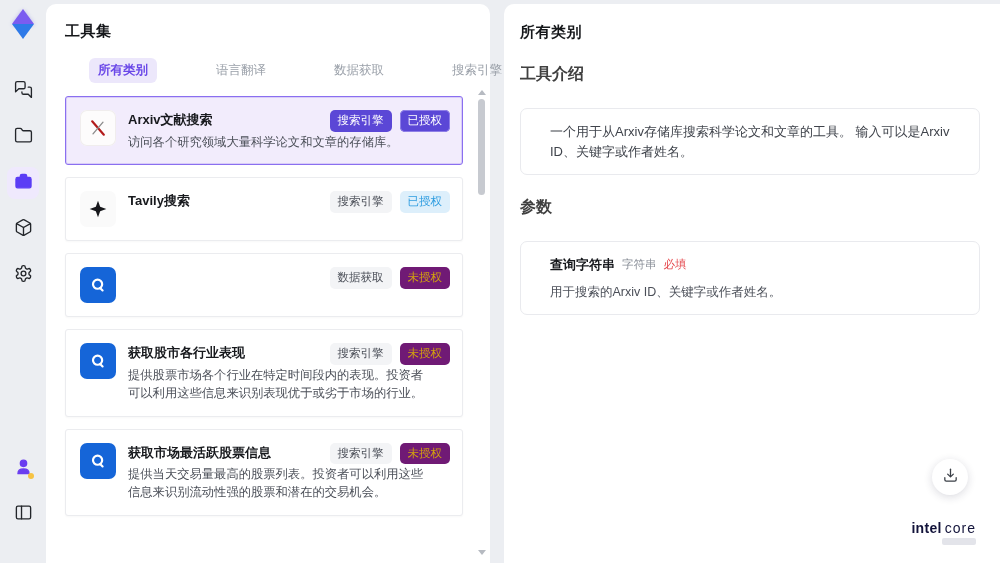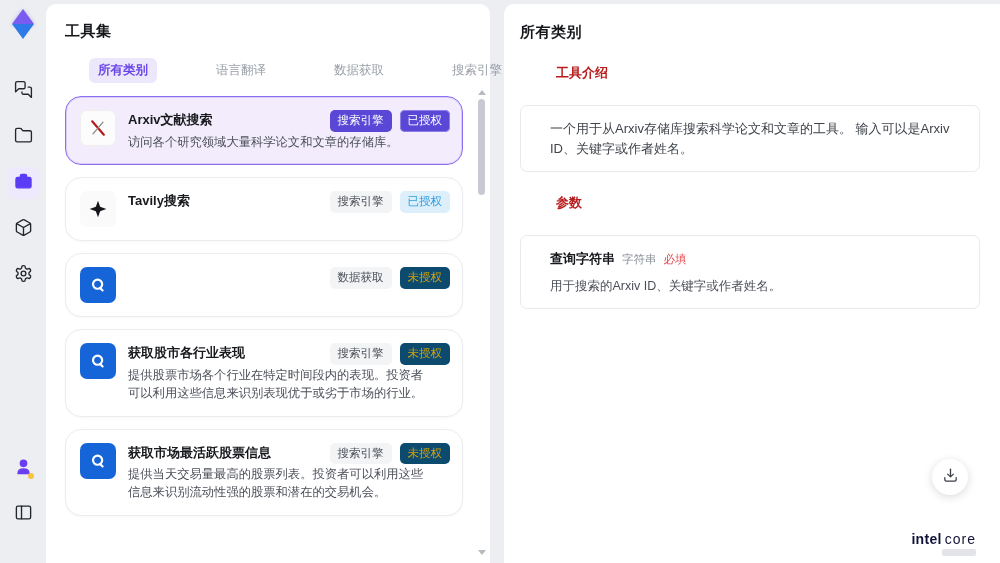--- a/index.html
+++ b/index.html
@@ -24,57 +24,57 @@
   .list-panel { width:444px; flex:0 0 444px; position:relative; padding:18px 20px 0 19px; }
   .detail-panel { flex:1; padding:19px 20px 0 16px; position:relative; border-radius:10px 0 0 0; }
 
   
   .page-title { font-size:15px; font-weight:bold; color:#15171a; letter-spacing:.5px; }
   .tabs { display:flex; align-items:center; gap:26px; margin-top:17px; }
   .tab { font-size:12.5px; color:#9aa0a9; cursor:pointer; padding:4px 9px; border-radius:6px; white-space:nowrap;margin-left:24px; }
   .tab.active { color:#6a48e8; background:#ece7fb; font-weight:bold; }
 
   .cards { margin-top:13px; display:flex; flex-direction:column; gap:12px; width:398px; }
-  .card { position:relative; border:1px solid #ebecef; border-radius:16px; background:#fff; padding:13px 0 13px 14px; display:flex; gap:12px; cursor:pointer; box-shadow:0 1px 2px rgba(20,20,40,.03); }
+  .card { position:relative; border:1px solid #ebecef; border-radius:3px; background:#fff; padding:13px 0 13px 14px; display:flex; gap:12px; cursor:pointer; box-shadow:0 1px 2px rgba(20,20,40,.03); }
   .card.selected { border:1.5px solid #8a6ff0; background:#f2ecfc; box-shadow:0 0 0 1px #d9cdf8 inset; }
   .tool-ic { width:36px; height:36px; flex:0 0 36px; border-radius:7px; display:flex; align-items:center; justify-content:center; background:#fafafa; }
   .tool-ic.white { background:#fdfcfc; box-shadow:0 0 0 1px #f0eded inset; }
   .tool-ic.blue { background:#1565d8; }
   .card-body { flex:1; min-width:0; }
   .card-title { font-size:13px; font-weight:bold; color:#17191d; line-height:1.2; padding-top:2px; }
   .card-desc { font-size:12.3px; color:#4b4f58; line-height:1.45; margin-top:6px; width:306px; }
   .card-tags { position:absolute; top:13px; right:12px; display:flex; gap:8px; }
   .chip { font-size:11.5px; line-height:1; padding:5px 8px; border-radius:5px; white-space:nowrap; }
   .chip.purple { background:#5b47d6; color:#fff; }
   .chip.purple.outl { box-shadow:0 0 0 1px #8f7fe6 inset; }
   .chip.gray { background:#f3f4f6; color:#4b4f58; }
   .chip.blue { background:#ddeffb; color:#2f9de0; }
-  .chip.yellow { background:#0c4a6e; color:#d2a20e; }
+  .chip.yellow { background:#701a75; color:#d2a20e; }
 
   
   .scrollbar { position:absolute; right:5px; top:86px; bottom:8px; width:8px; }
   .sb-arrow { position:absolute; left:1px; width:0; height:0; border-left:4px solid transparent; border-right:4px solid transparent; }
   .sb-arrow.up { top:0; border-bottom:5px solid #b6bac1; }
   .sb-arrow.down { bottom:0; border-top:5px solid #b6bac1; }
   .sb-thumb { position:absolute; top:9px; left:1px; width:7px; height:96px; border-radius:4px; background:#c7cad0; cursor:pointer; }
 
   
   .detail-title { font-size:15px; font-weight:bold; color:#15171a; letter-spacing:.5px; }
-  .section-h { font-size:13px; font-weight:bold; color:#b91c1c; margin-top:22px;margin-left:36px; }
+  .section-h { font-size:16px; font-weight:bold; color:#404040; margin-top:22px; }
   .info-box { margin-top:23px; border:1px solid #e9eaee; border-radius:7px; background:#fff; padding:13px 29px; font-size:13px; color:#3f434b; line-height:1.5; max-width:952px; }
-  .param-line1 { display:flex; align-items:flex-end; gap:7px; }
+  .param-line1 { display:flex; align-items:center; gap:7px; }
   .param-name { font-size:13px; font-weight:bold; color:#17191d; }
   .param-type { font-size:11.5px; color:#8a8f98; }
   .param-req { font-size:11.5px; color:#e5484d; }
   .param-desc { margin-top:8px; font-size:12.5px; color:#4b4f58; }
 
   
   .fab { position:absolute; right:32px; bottom:68px; width:36px; height:36px; border-radius:50%; background:#fff; box-shadow:0 2px 8px rgba(30,30,60,.16); display:flex; align-items:center; justify-content:center; cursor:pointer; }
   .fab svg { width:17px; height:17px; stroke:#3a3f46; fill:none; stroke-width:1.8; stroke-linecap:round; stroke-linejoin:round; }
-  .intel { position:absolute; right:24px; bottom:7px; text-align:right; color:#12133a; }
+  .intel { position:absolute; right:24px; bottom:18px; text-align:right; color:#12133a; }
   .intel .l1 { font-size:14px; letter-spacing:.3px; }
   .intel .l1 b { font-weight:bold; }
   .intel .l2 { margin-top:2px; margin-left:auto; width:34px; height:7px; border-radius:2px; background:#e3e4ea; }
 
   
   .dmd-top { position:absolute; left:4px; top:1px; width:0; height:0; border-left:11px solid transparent; border-right:11px solid transparent; border-bottom:15px solid #7b5cf0; filter:drop-shadow(0 1px 2px rgba(90,80,220,.45)); }
   .dmd-bot { position:absolute; left:4px; top:16px; width:0; height:0; border-left:11px solid transparent; border-right:11px solid transparent; border-top:15px solid #2f7ae8; }
 </style>
 </head>
 <body>

